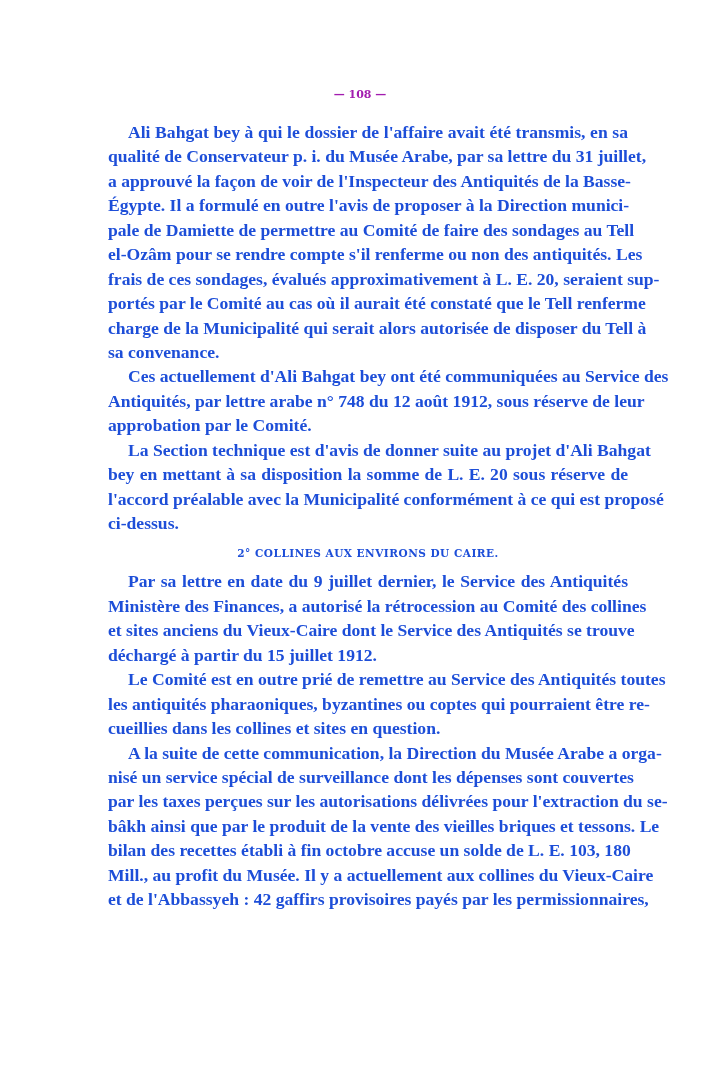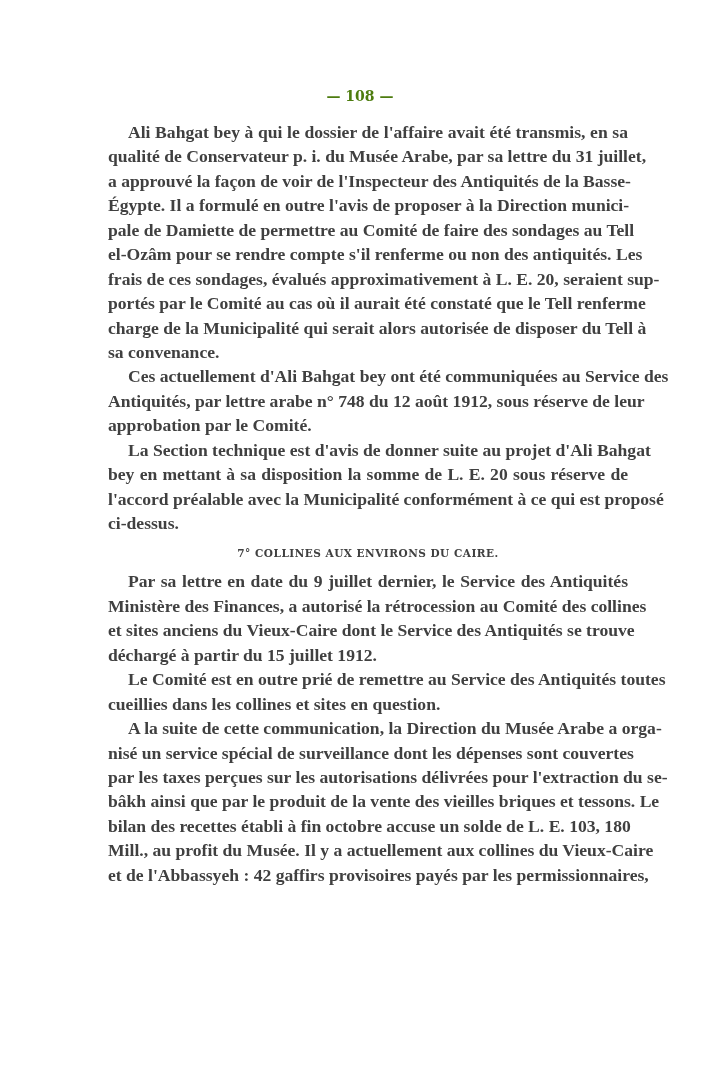--- a/index.html
+++ b/index.html
@@ -1,25 +1,25 @@
 <!DOCTYPE html>
 <html><head>
 <meta charset="utf-8">
 <style>
   html, body { margin: 0; padding: 0; background: #ffffff; }
   body { width: 720px; height: 1082px; position: relative; overflow: hidden; }
   .page { position: absolute; left: 0; top: 0; width: 720px; height: 1082px; background: #fff; }
   .folio {
     position: absolute; top: 88px; left: 0; width: 720px; text-align: center;
-    font-family: "DejaVu Serif", serif; font-weight: bold; font-size: 14px; color: #4d7c0f;
+    font-family: "DejaVu Serif", serif; font-weight: bold; font-size: 11px; color: #a21caf;
   }
   .text {
     position: absolute; left: 108px; top: 120px; width: 520px;
     font-family: "Liberation Serif", serif; font-size: 17.6px; line-height: 24.45px;
-    color: #404040; font-weight: bold;
+    color: #1d4ed8; font-weight: bold;
   }
   .line { display: block; white-space: nowrap; text-align: justify; text-align-last: justify; height: 24.45px; }
   .line.last { text-align-last: left; }
   .line.indent { padding-left: 20px; }
   .heading {
     display: block; text-align: center; height: 34px; line-height: 36px;
     font-family: "DejaVu Serif", serif; font-size: 10.5px; letter-spacing: 0.5px; font-weight: bold;
   }
 </style>
 </head>
@@ -44,29 +44,30 @@
         <span class="line indent">Ces actuellement d'Ali Bahgat bey ont été communiquées au Service des</span>
         <span class="line">Antiquités, par lettre arabe n° 748 du 12 août 1912, sous réserve de leur</span>
         <span class="line last">approbation par le Comité.</span>
       </div>
       <div>
         <span class="line indent">La Section technique est d'avis de donner suite au projet d'Ali Bahgat</span>
         <span class="line">bey en mettant à sa disposition la somme de L. E. 20 sous réserve de</span>
         <span class="line">l'accord préalable avec la Municipalité conformément à ce qui est proposé</span>
         <span class="line last">ci-dessus.</span>
       </div>
-      <div class="heading">7° COLLINES AUX ENVIRONS DU CAIRE.</div>
+      <div class="heading">2° COLLINES AUX ENVIRONS DU CAIRE.</div>
       <div>
         <span class="line indent">Par sa lettre en date du 9 juillet dernier, le Service des Antiquités</span>
         <span class="line">Ministère des Finances, a autorisé la rétrocession au Comité des collines</span>
         <span class="line">et sites anciens du Vieux-Caire dont le Service des Antiquités se trouve</span>
         <span class="line last">déchargé à partir du 15 juillet 1912.</span>
       </div>
       <div>
         <span class="line indent">Le Comité est en outre prié de remettre au Service des Antiquités toutes</span>
+        <span class="line">les antiquités pharaoniques, byzantines ou coptes qui pourraient être re-</span>
         <span class="line last">cueillies dans les collines et sites en question.</span>
       </div>
       <div>
         <span class="line indent">A la suite de cette communication, la Direction du Musée Arabe a orga-</span>
         <span class="line">nisé un service spécial de surveillance dont les dépenses sont couvertes</span>
         <span class="line">par les taxes perçues sur les autorisations délivrées pour l'extraction du se-</span>
         <span class="line">bâkh ainsi que par le produit de la vente des vieilles briques et tessons. Le</span>
         <span class="line">bilan des recettes établi à fin octobre accuse un solde de L. E. 103, 180</span>
         <span class="line">Mill., au profit du Musée. Il y a actuellement aux collines du Vieux-Caire</span>
         <span class="line">et de l'Abbassyeh : 42 gaffirs provisoires payés par les permissionnaires,</span>

